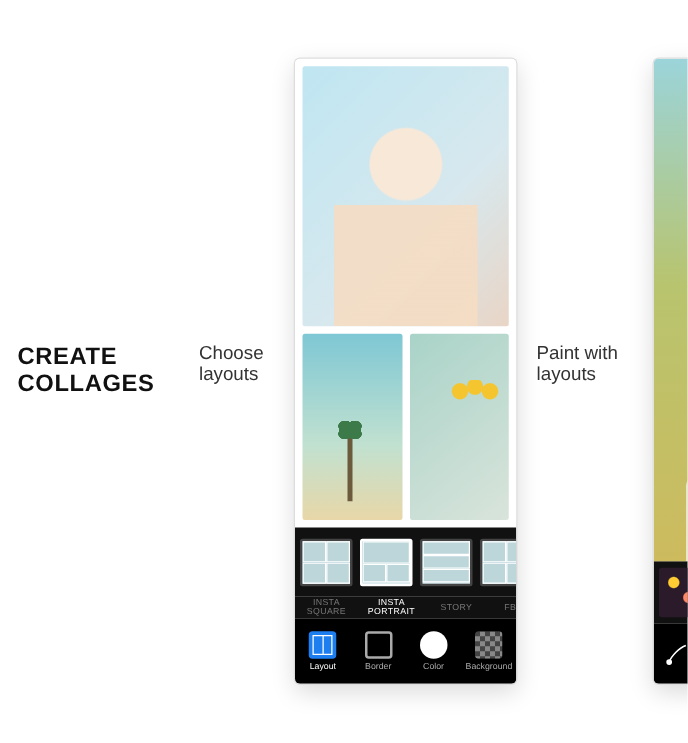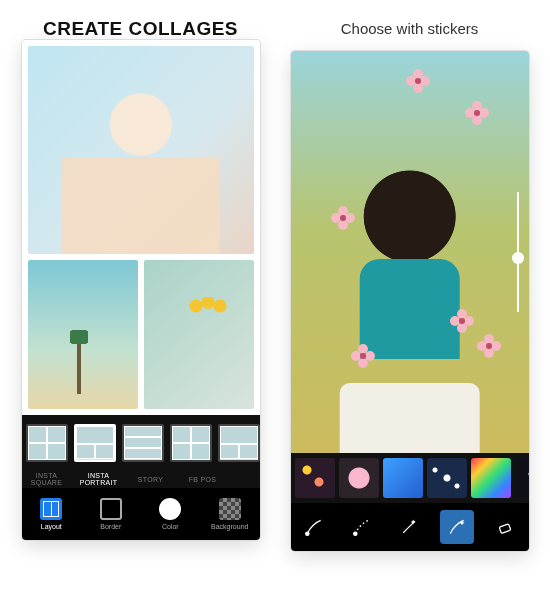--- a/index.html
+++ b/index.html
@@ -8,21 +8,21 @@
     height: 594px;
     background: #fff;
     font-family: -apple-system, Helvetica, Arial, sans-serif;
     display: flex;
     justify-content: space-around;
     padding: 18px 14px;
     gap: 16px;
   }
   .panel {
     display: flex;
-    flex-direction: column;
+    flex-direction: row;
     align-items: center;
     flex: 1;
   }
   .title {
     font-weight: 800;
     font-size: 19px;
     letter-spacing: 0.5px;
     color: #111;
   }
   .subtitle {
@@ -240,20 +240,21 @@
     border-radius:4px;
   }
   .brush-btn.active { background:#2b6fb5; }
   .brush-btn svg { width:20px; height:20px; stroke:#fff; fill:none; stroke-width:1.5; }
 </style>
 </head>
 <body>
 
 <div class="panel">
   <div class="title">CREATE COLLAGES</div>
+  <div class="subtitle">Choose layouts</div>
 
   <div class="phone">
     <div class="collage-area">
       <div class="collage-top">
         <div class="person-silhouette"></div>
       </div>
       <div class="collage-bottom">
         <div class="collage-bl">
           <div class="palm"></div>
         </div>
@@ -314,21 +315,21 @@
       </div>
       <div class="tool">
         <div class="tool-icon ic-bg"></div>
         <span>Background</span>
       </div>
     </div>
   </div>
 </div>
 
 <div class="panel">
-  <div class="subtitle">Choose with stickers</div>
+  <div class="subtitle">Paint with layouts</div>
 
   <div class="phone">
     <div class="canvas-area">
       <div class="figure">
         <div class="hair"></div>
         <div class="torso"></div>
         <div class="skirt"></div>
       </div>
       <div class="flower f1"><svg viewBox="0 0 24 24">
             <g fill="#f6b8c4">

